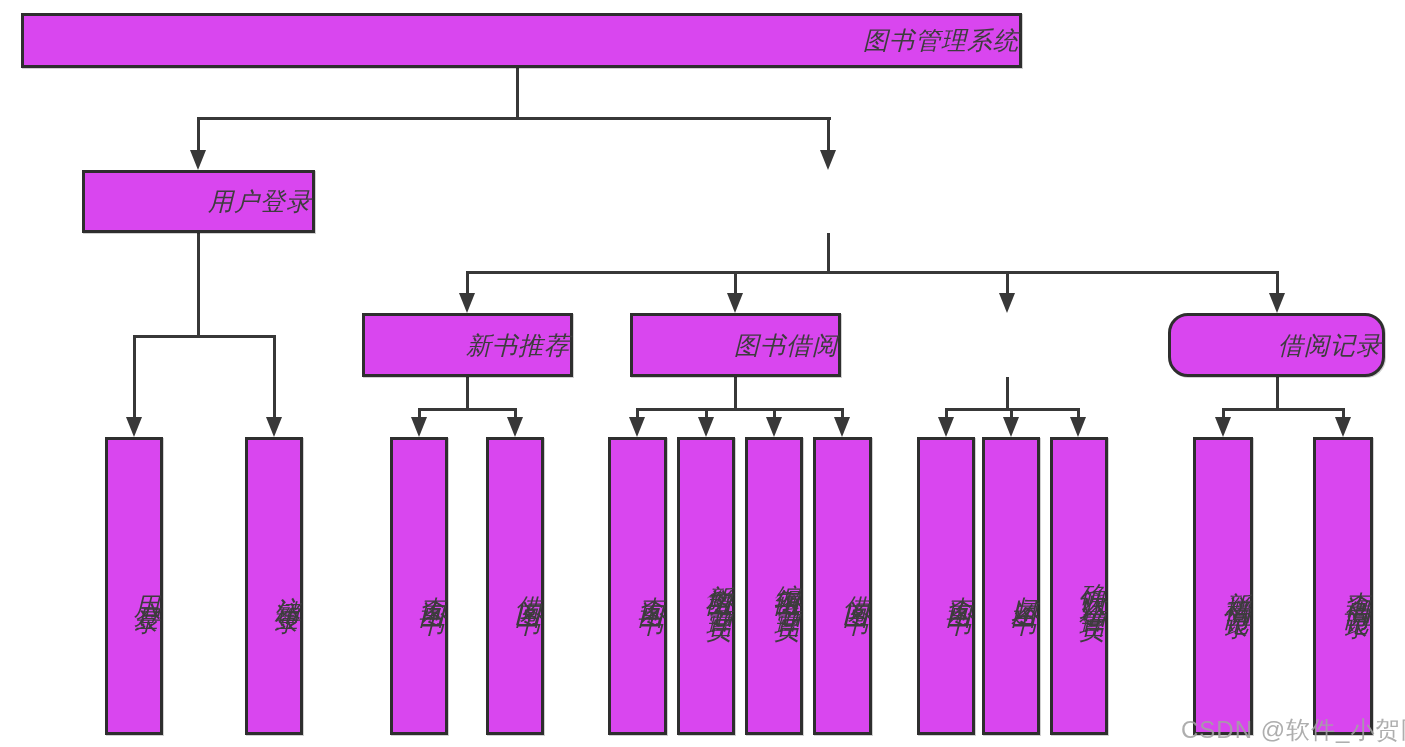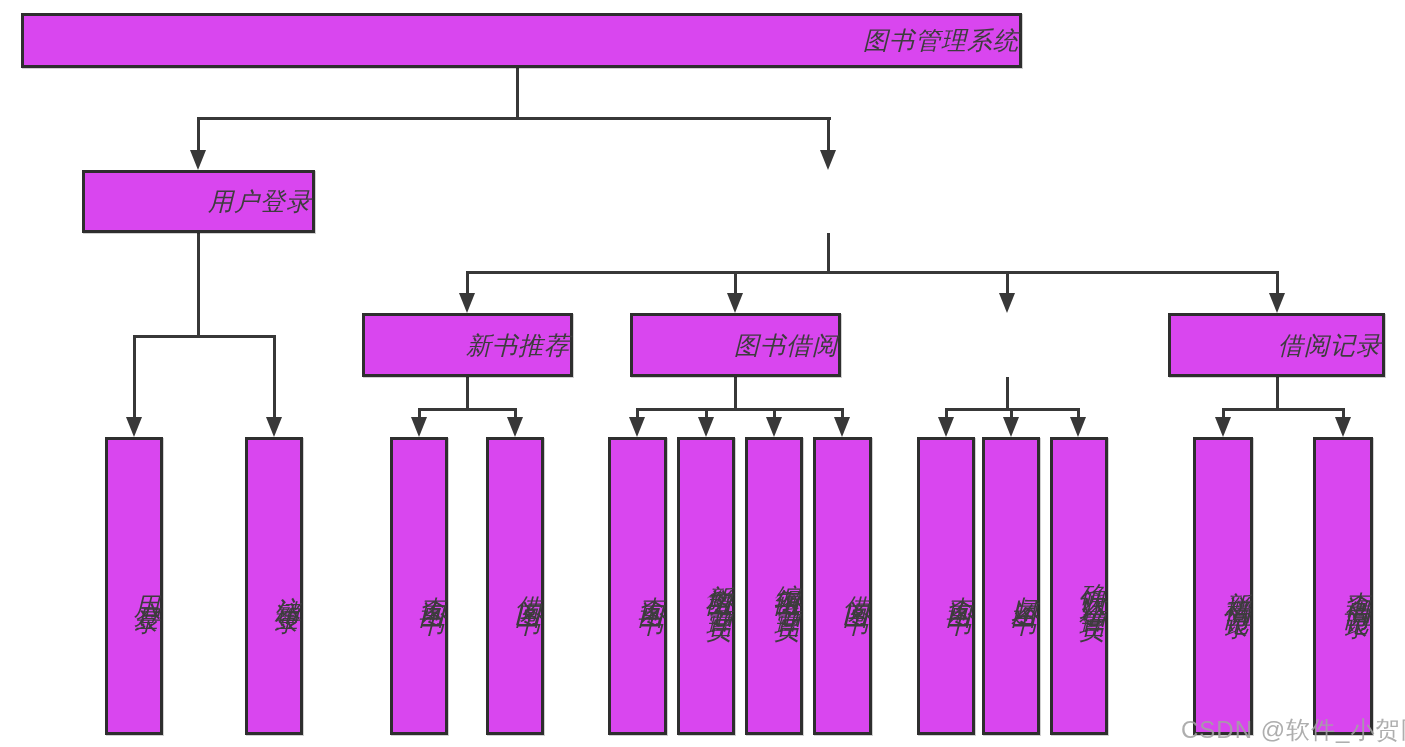--- a/index.html
+++ b/index.html
@@ -101,21 +101,21 @@
   <div class="box h" style="left:82px;top:170px;width:233px;height:63px;">
     <span>用户登录</span>
   </div>
 
   <div class="box h" style="left:362px;top:313px;width:211px;height:64px;">
     <span>新书推荐</span>
   </div>
   <div class="box h" style="left:630px;top:313px;width:211px;height:64px;">
     <span>图书借阅</span>
   </div>
-  <div class="box h" style="left:1168px;top:313px;width:217px;height:64px;">
+  <div class="box h" style="left:1168px;top:313px;width:217px;height:64px;border-radius:20px;">
     <span>借阅记录</span>
   </div>
 
   <div class="box v" style="left:105px;top:437px;width:58px;height:298px;">
     <span class="vtext">用户登录</span>
   </div>
   <div class="box v" style="left:245px;top:437px;width:58px;height:298px;">
     <span class="vtext">注销登录</span>
   </div>
 

